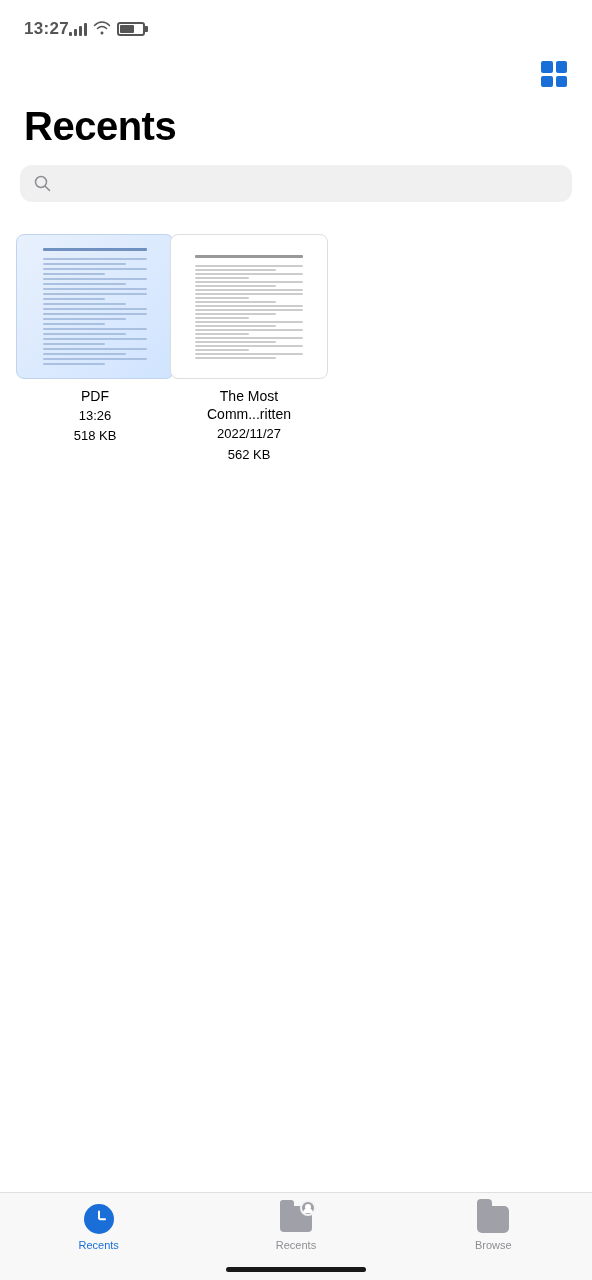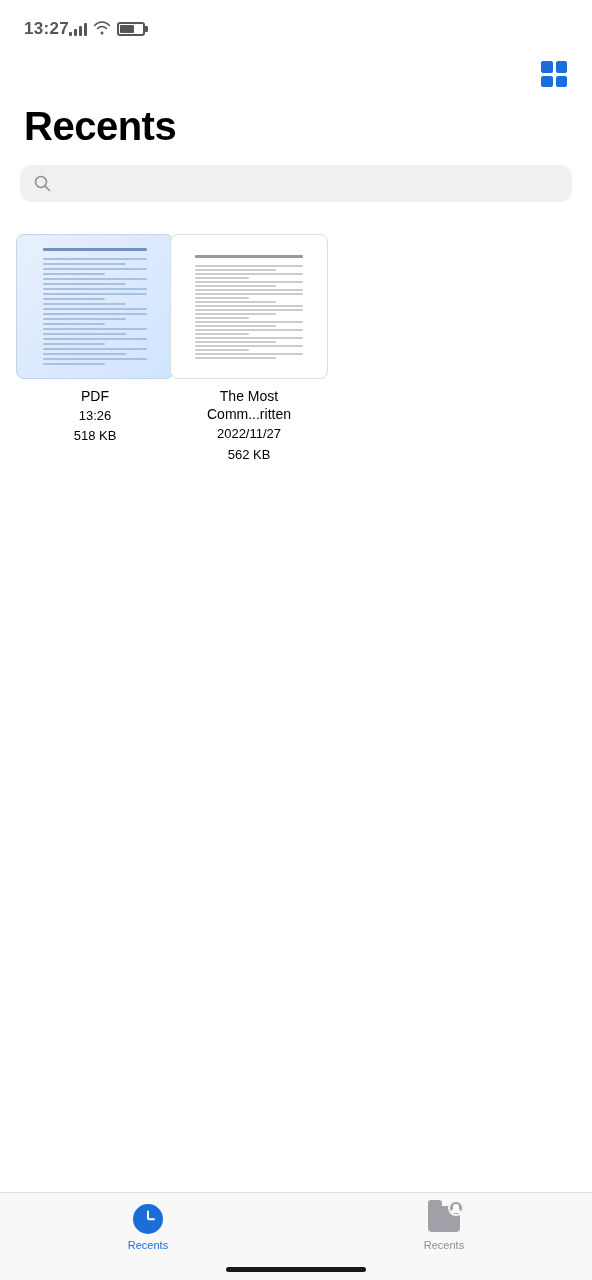--- a/index.html
+++ b/index.html
@@ -554,16 +554,22 @@
   <div class="tab-item">
     <div class="tab-icon-wrap">
       <div class="shared-folder-wrap">
         <div class="folder-icon-shared"></div>
         <div class="person-badge"></div>
       </div>
     </div>
     <span class="tab-label">Recents</span>
   </div>
 
+  <div class="tab-item">
+    <div class="tab-icon-wrap">
+      <div class="folder-icon-browse"></div>
+    </div>
+    <span class="tab-label">Browse</span>
+  </div>
 
 </div>
 
 <div class="home-indicator"></div>
 
 </body></html>

